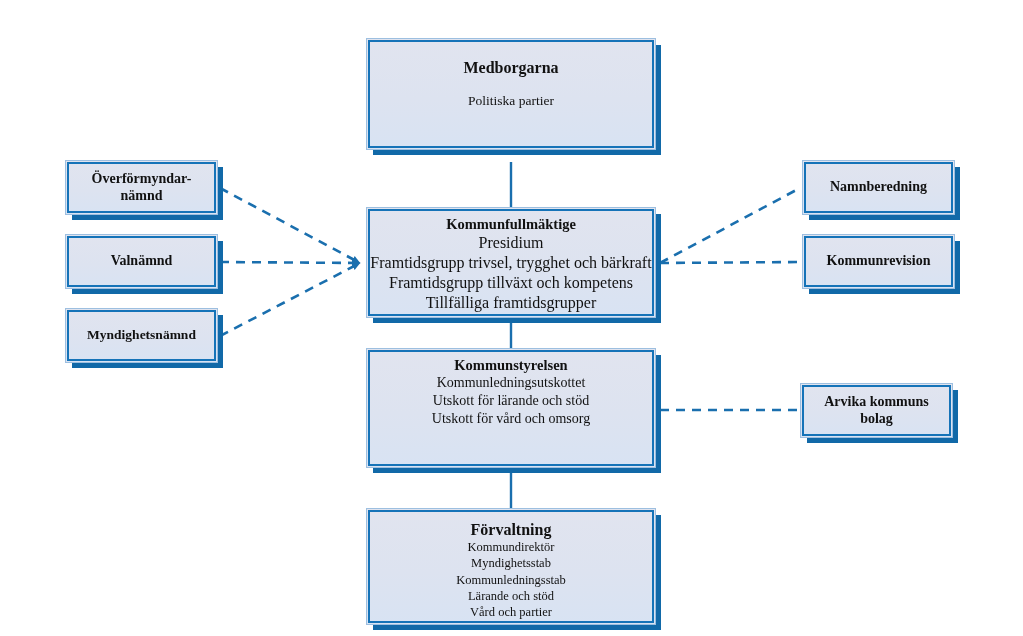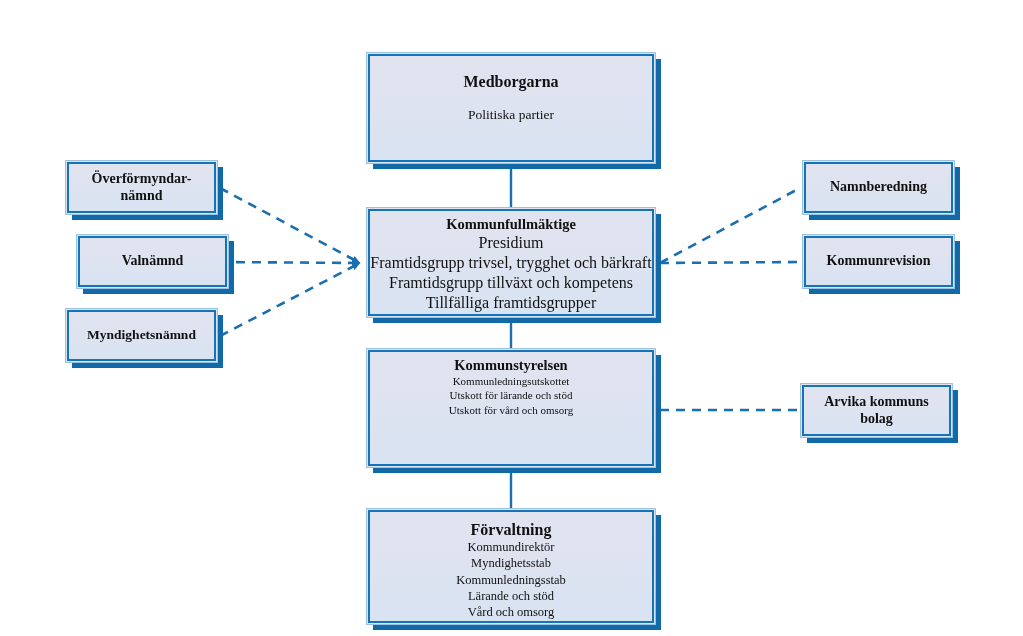--- a/index.html
+++ b/index.html
@@ -63,63 +63,63 @@
   .node .sub {
     position: relative;
     z-index: 1;
     white-space: nowrap;
   }
 
   
   .center { width: 290px; }
 
   #node-medborgarna {
-    left: 366px; top: 52px; width: 290px; height: 112px;
+    left: 366px; top: 38px; width: 290px; height: 112px;
     justify-content: flex-start;
     padding-top: 20px;
   }
   #node-medborgarna .title { font-size: 16px; }
   #node-medborgarna .sub { font-size: 13.5px; margin-top: 16px; }
 
   #node-kommunfullmaktige {
     left: 366px; top: 207px; width: 290px; height: 111px;
     justify-content: flex-start;
     padding-top: 8px;
   }
   #node-kommunfullmaktige .title { font-size: 14.5px; }
   #node-kommunfullmaktige .sub { font-size: 16px; line-height: 1.25; }
 
   #node-kommunstyrelsen {
     left: 366px; top: 348px; width: 290px; height: 120px;
     justify-content: flex-start;
     padding-top: 8px;
   }
   #node-kommunstyrelsen .title { font-size: 14.5px; }
-  #node-kommunstyrelsen .sub { font-size: 11px; line-height: 1.3; }
+  #node-kommunstyrelsen .sub { font-size: 14px; line-height: 1.3; }
 
   #node-forvaltning {
     left: 366px; top: 508px; width: 290px; height: 117px;
     justify-content: flex-start;
     padding-top: 12px;
   }
   #node-forvaltning .title { font-size: 16px; text-align: right; }
   #node-forvaltning .sub { font-size: 12.5px; line-height: 1.3; }
 
   
   .side {
     width: 153px;
     height: 55px;
     font-weight: bold;
     font-size: 14px;
     line-height: 1.2;
   }
   .side .title { font-size: 14px; }
 
   #node-overformyndarnamnd { left: 65px;  top: 160px; }
-  #node-valnamnd           { left: 76px;  top: 234px; }
+  #node-valnamnd           { left: 65px;  top: 234px; }
   #node-myndighetsnamnd    { left: 65px;  top: 308px; }
   #node-myndighetsnamnd .title { font-size: 13.5px; }
 
   #node-namnberedning      { left: 802px; top: 160px; }
   #node-kommunrevision     { left: 802px; top: 234px; }
   #node-arvika-bolag       { left: 800px; top: 383px; text-align: center; }
 </style>
 </head>
 <body>
 
@@ -170,21 +170,21 @@
     <div class="sub">Utskott för lärande och stöd</div>
     <div class="sub">Utskott för vård och omsorg</div>
   </div>
 
   <div class="node center" id="node-forvaltning">
     <div class="title">Förvaltning</div>
     <div class="sub">Kommundirektör</div>
     <div class="sub">Myndighetsstab</div>
     <div class="sub">Kommunledningsstab</div>
     <div class="sub">Lärande och stöd</div>
-    <div class="sub">Vård och omsorg</div>
+    <div class="sub">Vård och partier</div>
   </div>
 
   <div class="node side" id="node-overformyndarnamnd">
     <div class="title" style="white-space: pre-line;">Överförmyndar-
 nämnd</div>
   </div>
 
   <div class="node side" id="node-valnamnd">
     <div class="title">Valnämnd</div>
   </div>

